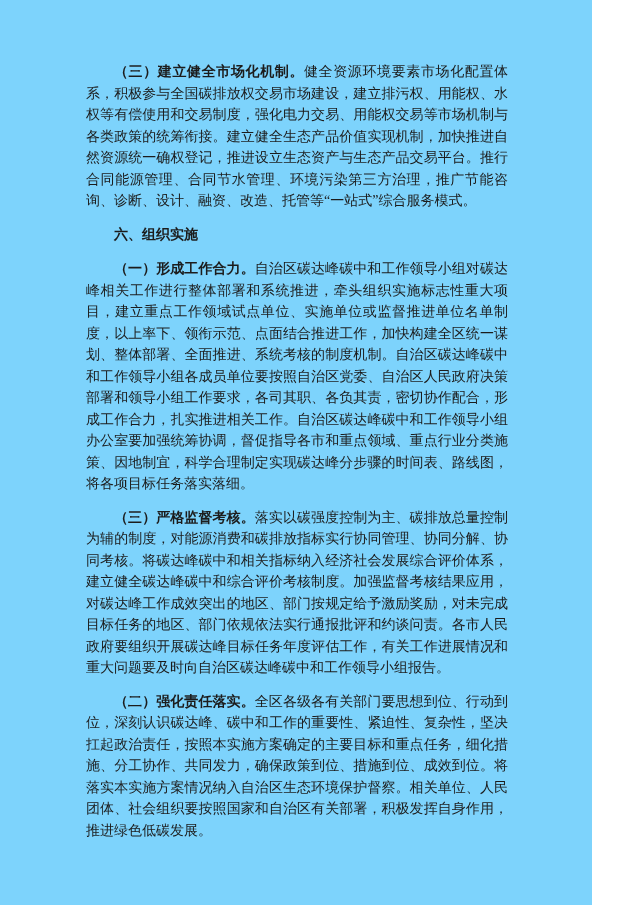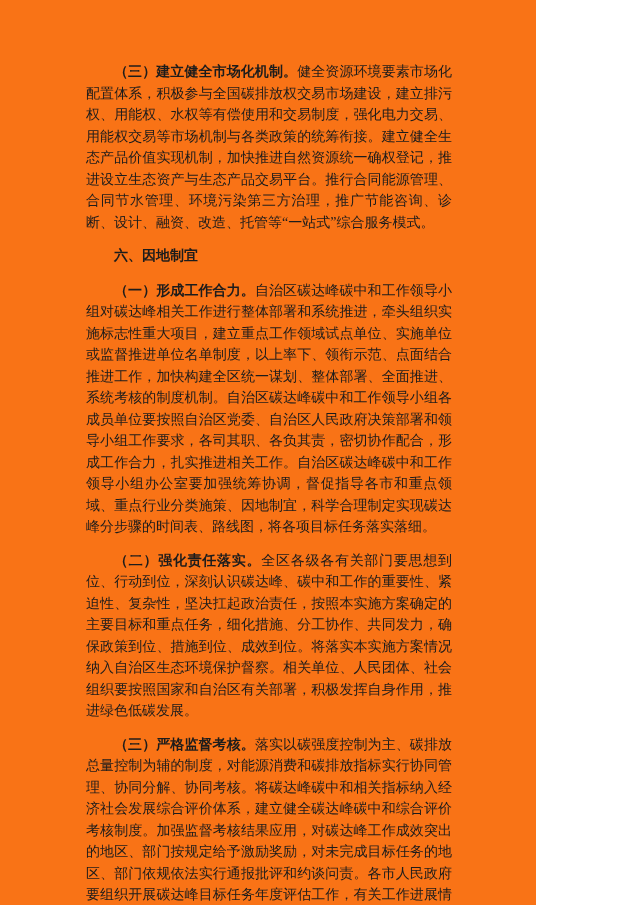--- a/index.html
+++ b/index.html
@@ -7,24 +7,24 @@
     padding: 0;
     background: #ffffff;
   }
   body {
     width: 640px;
     height: 905px;
     overflow: hidden;
   }
   .page {
     box-sizing: border-box;
-    width: 536px;
+    width: 592px;
     height: 905px;
     padding: 61px 84px 0 86px;
-    background: #f97316;
+    background: #7dd3fc;
     font-family: "Liberation Serif", "DejaVu Serif", serif;
     font-size: 14px;
     line-height: 21.5px;
     color: #1c1c1c;
   }
   .para {
     margin: 0 0 12px 0;
     text-indent: 2em;
     text-align: justify;
     text-justify: inter-ideograph;
@@ -40,21 +40,21 @@
     text-align: left;
   }
 </style>
 </head>
 <body>
 
 <div class="page">
 
   <p class="para"><span class="lead">（三）建立健全市场化机制。</span><span>健全资源环境要素市场化配置体系，积极参与全国碳排放权交易市场建设，建立排污权、用能权、水权等有偿使用和交易制度，强化电力交易、用能权交易等市场机制与各类政策的统筹衔接。建立健全生态产品价值实现机制，加快推进自然资源统一确权登记，推进设立生态资产与生态产品交易平台。推行合同能源管理、合同节水管理、环境污染第三方治理，推广节能咨询、诊断、设计、融资、改造、托管等“一站式”综合服务模式。</span></p>
 
-  <div class="section-heading">六、因地制宜</div>
+  <div class="section-heading">六、组织实施</div>
 
   <p class="para"><span class="lead">（一）形成工作合力。</span><span>自治区碳达峰碳中和工作领导小组对碳达峰相关工作进行整体部署和系统推进，牵头组织实施标志性重大项目，建立重点工作领域试点单位、实施单位或监督推进单位名单制度，以上率下、领衔示范、点面结合推进工作，加快构建全区统一谋划、整体部署、全面推进、系统考核的制度机制。自治区碳达峰碳中和工作领导小组各成员单位要按照自治区党委、自治区人民政府决策部署和领导小组工作要求，各司其职、各负其责，密切协作配合，形成工作合力，扎实推进相关工作。自治区碳达峰碳中和工作领导小组办公室要加强统筹协调，督促指导各市和重点领域、重点行业分类施策、因地制宜，科学合理制定实现碳达峰分步骤的时间表、路线图，将各项目标任务落实落细。</span></p>
 
+  <p class="para"><span class="lead">（三）严格监督考核。</span><span>落实以碳强度控制为主、碳排放总量控制为辅的制度，对能源消费和碳排放指标实行协同管理、协同分解、协同考核。将碳达峰碳中和相关指标纳入经济社会发展综合评价体系，建立健全碳达峰碳中和综合评价考核制度。加强监督考核结果应用，对碳达峰工作成效突出的地区、部门按规定给予激励奖励，对未完成目标任务的地区、部门依规依法实行通报批评和约谈问责。各市人民政府要组织开展碳达峰目标任务年度评估工作，有关工作进展情况和重大问题要及时向自治区碳达峰碳中和工作领导小组报告。</span></p>
+
   <p class="para"><span class="lead">（二）强化责任落实。</span><span>全区各级各有关部门要思想到位、行动到位，深刻认识碳达峰、碳中和工作的重要性、紧迫性、复杂性，坚决扛起政治责任，按照本实施方案确定的主要目标和重点任务，细化措施、分工协作、共同发力，确保政策到位、措施到位、成效到位。将落实本实施方案情况纳入自治区生态环境保护督察。相关单位、人民团体、社会组织要按照国家和自治区有关部署，积极发挥自身作用，推进绿色低碳发展。</span></p>
-
-  <p class="para"><span class="lead">（三）严格监督考核。</span><span>落实以碳强度控制为主、碳排放总量控制为辅的制度，对能源消费和碳排放指标实行协同管理、协同分解、协同考核。将碳达峰碳中和相关指标纳入经济社会发展综合评价体系，建立健全碳达峰碳中和综合评价考核制度。加强监督考核结果应用，对碳达峰工作成效突出的地区、部门按规定给予激励奖励，对未完成目标任务的地区、部门依规依法实行通报批评和约谈问责。各市人民政府要组织开展碳达峰目标任务年度评估工作，有关工作进展情况和重大问题要及时向自治区碳达峰碳中和工作领导小组报告。</span></p>
 
 </div>
 
 </body></html>

